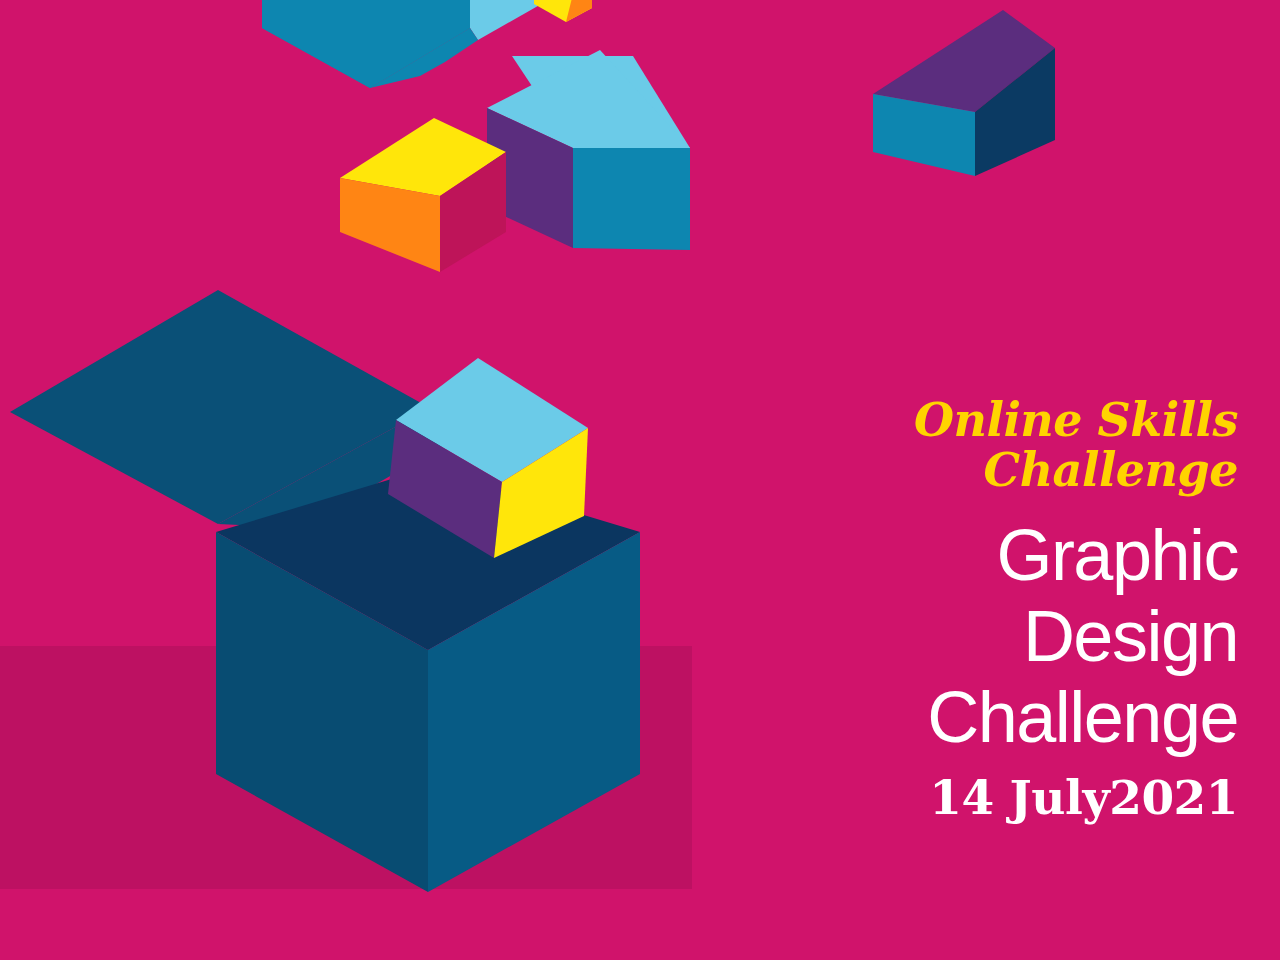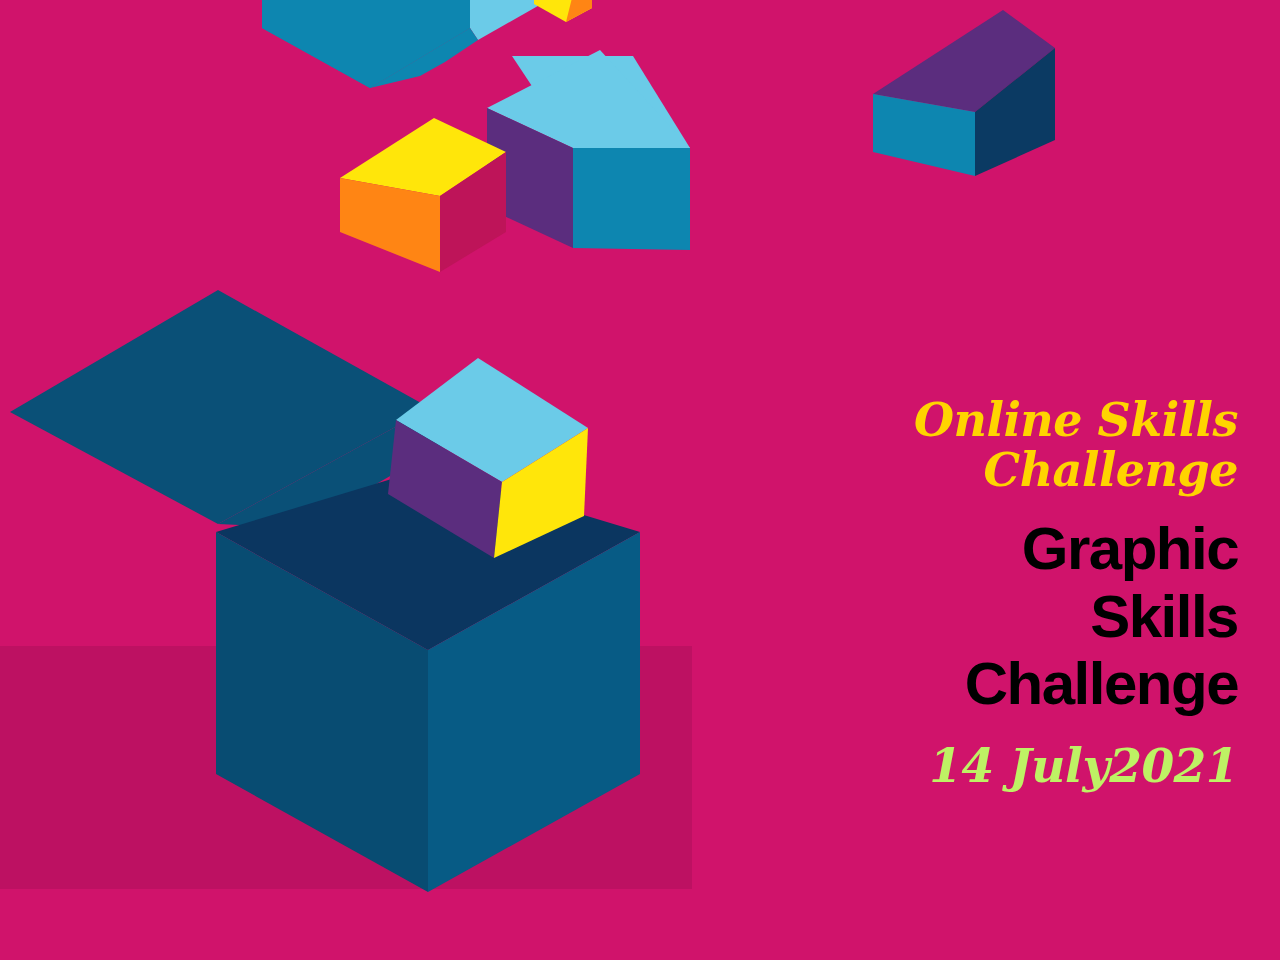--- a/index.html
+++ b/index.html
@@ -44,37 +44,36 @@
     font-size:46px;
     line-height:1.08;
     color:#ffd400;
     letter-spacing:-0.5px;
     white-space:pre-line;
   }
 
   .headline {
     margin-top:20px;
     font-family:"Liberation Sans", sans-serif;
-    font-weight:bold;
-    font-size:60px;
+    font-weight:normal;
+    font-size:72px;
     line-height:1.12;
-    color:#000000;
+    color:#ffffff;
     letter-spacing:-1.5px;
   }
 
   .headline .hl-line { display:block; }
 
   .date {
-    margin-top:24px;
+    margin-top:16px;
     font-family:"DejaVu Serif", serif;
-    font-style:italic;
     font-weight:bold;
     font-size:47px;
     line-height:1.05;
-    color:#bef264;
+    color:#ffffff;
     letter-spacing:-0.5px;
   }
 </style>
 </head>
 <body>
 
 <div id="poster">
 
   <svg id="artwork" viewBox="0 0 1280 960" preserveAspectRatio="none">
 
@@ -149,21 +148,21 @@
 
   </svg>
 
   <div id="text-block">
 
     <div class="eyebrow">Online Skills
 Challenge</div>
 
     <div class="headline">
       <span class="hl-line">Graphic</span>
-      <span class="hl-line">Skills</span>
+      <span class="hl-line">Design</span>
       <span class="hl-line">Challenge</span>
     </div>
 
     <div class="date">14 July2021</div>
 
   </div>
 
 </div>
 
 </body></html>

